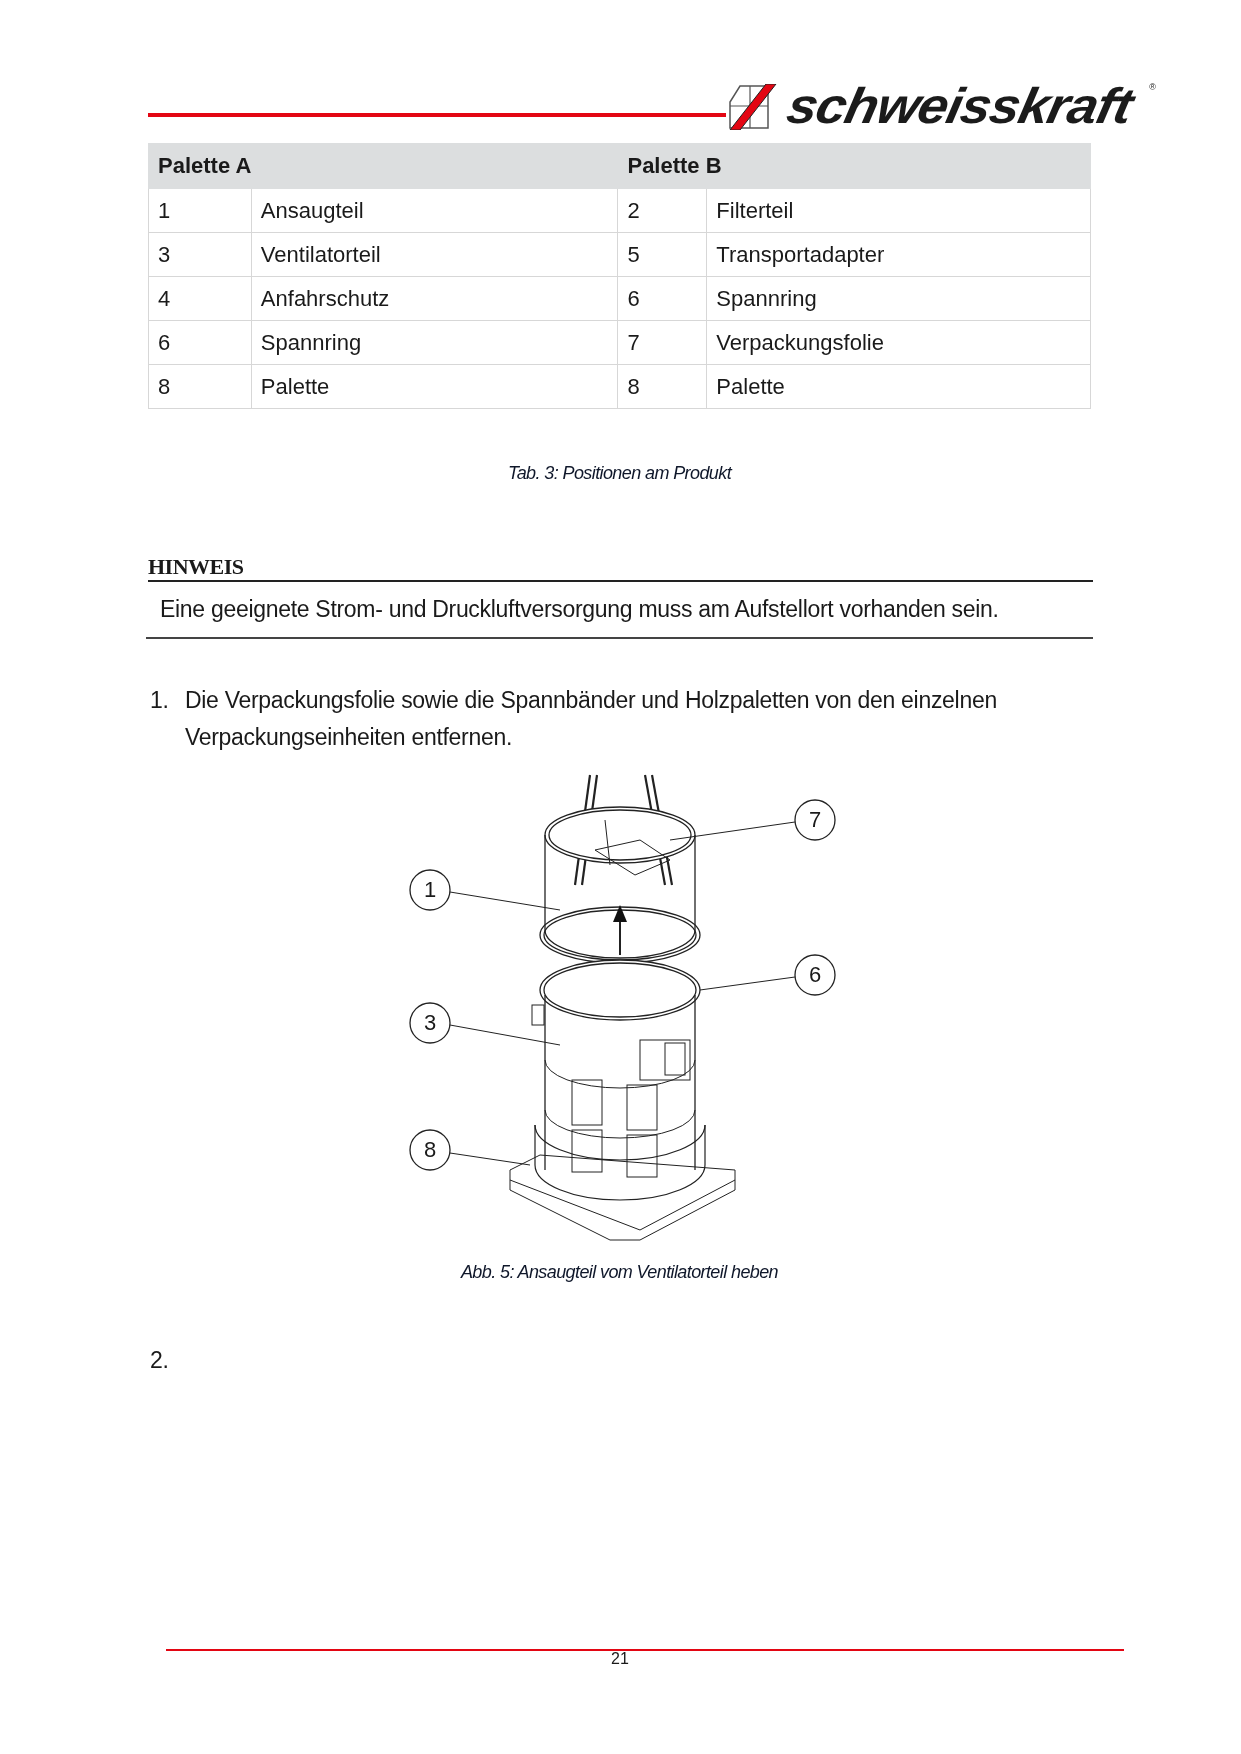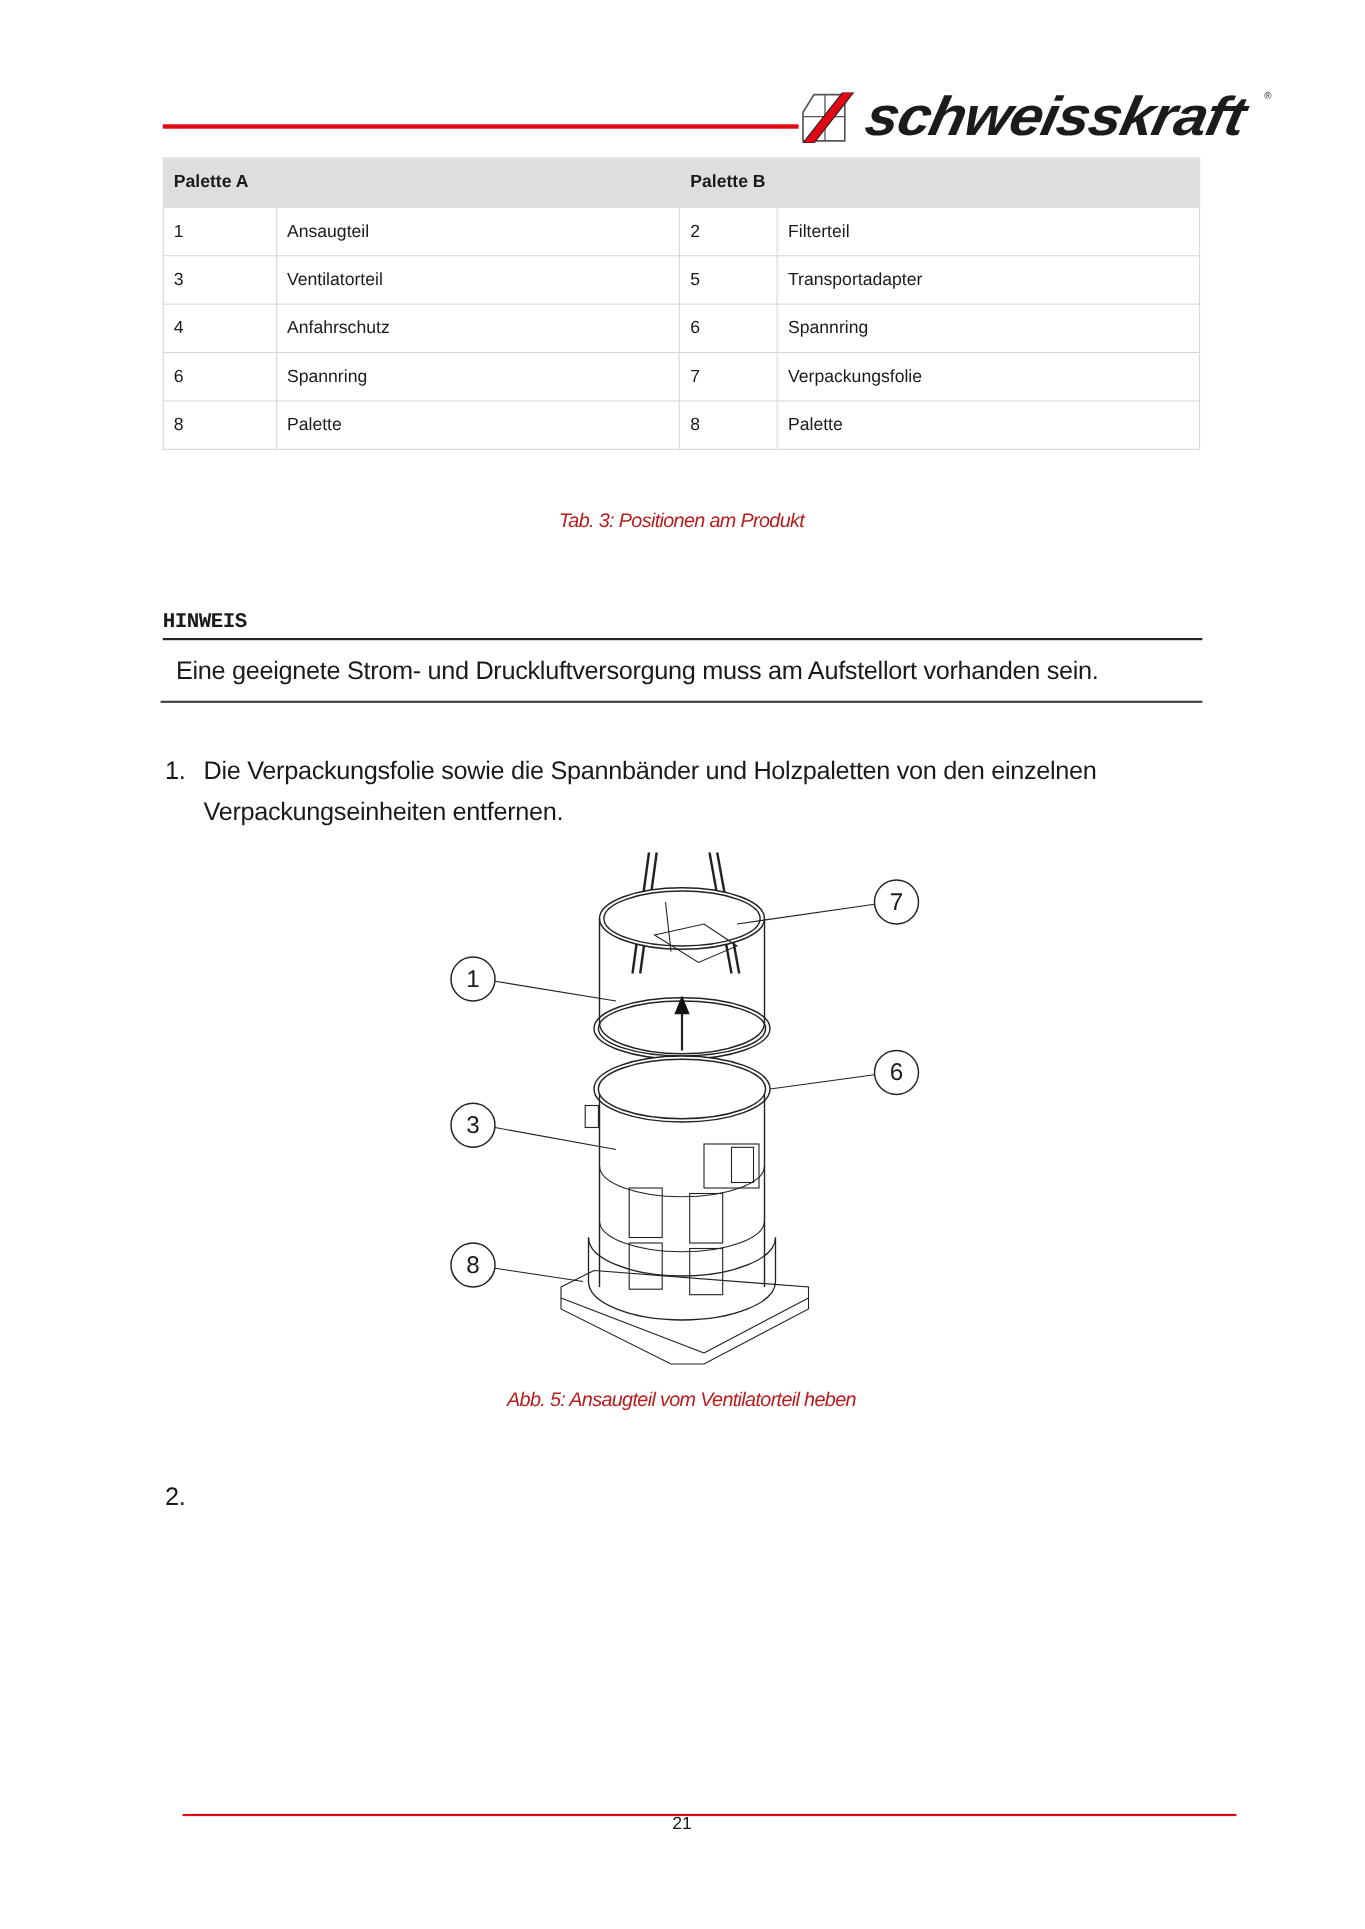--- a/index.html
+++ b/index.html
@@ -6,27 +6,27 @@
   body { width:1241px; height:1754px; position:relative; overflow:hidden;
          font-family:"DejaVu Sans Condensed","Liberation Sans", sans-serif; color:#1a1a1a; }
   .abs { position:absolute; }
   .hdr-line { left:148px; top:113px; width:578px; height:4px; background:#e30613; }
   .logo { left:728px; top:82px; width:430px; height:50px; }
   .logo-text { position:absolute; left:60px; top:-6px; font-family:"Liberation Sans", sans-serif;
                font-weight:bold; font-style:italic; font-size:50px; letter-spacing:-1px;
                color:#1b1b1b; transform:skewX(-12deg) scaleX(1.08); transform-origin:left; line-height:60px; }
   .logo-reg { position:absolute; right:2px; top:0; font-size:9px; font-family:"Liberation Sans", sans-serif; }
   table.pos { position:absolute; left:148px; top:143px; width:943px; border-collapse:collapse;
-              font-family:"Liberation Sans", sans-serif; font-size:16px; }
+              font-family:"Liberation Sans", sans-serif; font-size:22px; }
   table.pos td, table.pos th { border:1px solid #d7d7d7; text-align:left; padding:0 9px; height:43px; font-weight:normal; }
   table.pos tr.h th { background:#dcdedf; font-weight:bold; border-color:#dcdedf; }
   table.pos tr.h1 th { height:44px; }
-  .caption { font-family:"Liberation Sans", sans-serif; font-style:italic; font-size:18px; color:#b91c1c;
+  .caption { font-family:"Liberation Sans", sans-serif; font-style:italic; font-size:18px; color:#0f172a;
              text-align:center; letter-spacing:-0.6px; }
-  .hinweis-title { left:148px; top:554px; font-family:Liberation Mono, monospace; font-weight:bold; font-size:19px; letter-spacing:-0.5px; }
+  .hinweis-title { left:148px; top:554px; font-family:Liberation Serif, serif; font-weight:bold; font-size:22px; letter-spacing:-0.5px; }
   .rule1 { left:148px; top:580px; width:945px; height:2px; background:#222; }
   .note { left:160px; top:596px; font-family:"Liberation Sans", sans-serif; font-size:23px; letter-spacing:-0.3px; }
   .rule2 { left:146px; top:637px; width:947px; height:2px; background:#444; }
   .step { font-family:"Liberation Sans", sans-serif; font-size:23px; line-height:37px; letter-spacing:-0.3px; }
   .step-num { left:150px; }
   .step-text { left:185px; width:900px; }
   .fig { left:400px; top:770px; width:460px; height:480px; }
   .ftr-line { left:166px; top:1649px; width:958px; height:2px; background:#e30613; }
   .pagenum { left:560px; top:1650px; width:120px; text-align:center; font-family:"Liberation Sans", sans-serif; font-size:16px; }
 </style>

